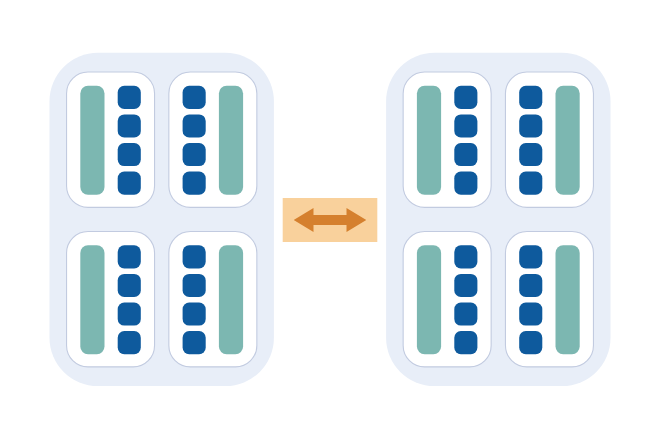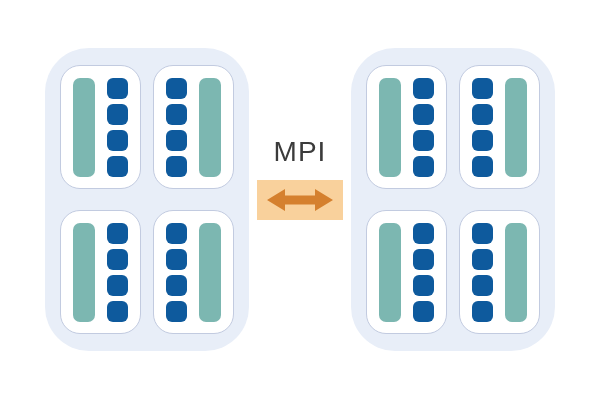--- a/index.html
+++ b/index.html
@@ -122,21 +122,20 @@
         <span class="bar"></span>
         <span class="cores">
           <span class="core"></span>
           <span class="core"></span>
           <span class="core"></span>
           <span class="core"></span>
         </span>
       </div>
     </div>
 
-  <div class="mpi-label">MPI</div>
 
   <div class="mpi-box">
     <svg class="arrow" viewBox="0 0 70 28" width="70" height="28" aria-hidden="true">
       <path d="M2 14 L20 3 L20 9.5 L50 9.5 L50 3 L68 14 L50 25 L50 18.5 L20 18.5 L20 25 Z"></path>
     </svg>
   </div>
 
 </div>
 
 </body></html>

